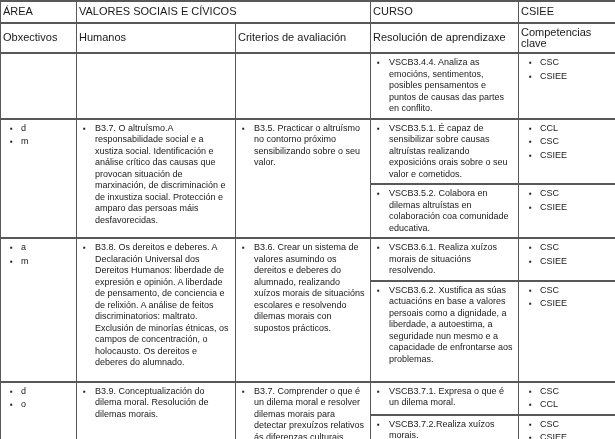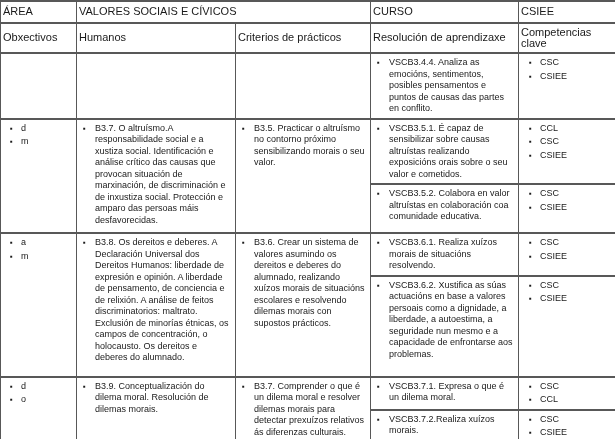--- a/index.html
+++ b/index.html
@@ -59,21 +59,21 @@
     <thead>
       <tr class="h1">
         <th>ÁREA</th>
         <th colspan="2">VALORES SOCIAIS E CÍVICOS</th>
         <th>CURSO</th>
         <th>CSIEE</th>
       </tr>
       <tr class="h2">
         <th>Obxectivos</th>
         <th>Humanos</th>
-        <th>Criterios de prácticos</th>
+        <th>Criterios de avaliación</th>
         <th>Resolución de aprendizaxe</th>
         <th>Competencias clave</th>
       </tr>
     </thead>
     <tbody>
         <tr style="height: 50px;">
           <td class="col-obx"></td>
           <td class="col-cont"></td>
           <td class="col-crit"></td>
           <td class="col-std">
@@ -106,21 +106,21 @@
           </td>
           <td class="col-cont" rowspan="2">
             <div class="bi">
               <span class="b">▪</span>
               <span class="t">B3.7. O altruísmo.A responsabilidade social e a xustiza social. Identificación e análise crítico das causas que provocan situación de marxinación, de discriminación e de inxustiza social. Protección e amparo das persoas máis desfavorecidas.</span>
             </div>
           </td>
           <td class="col-crit" rowspan="2">
             <div class="bi">
               <span class="b">▪</span>
-              <span class="t">B3.5. Practicar o altruísmo no contorno próximo sensibilizando morais o seu valor.</span>
+              <span class="t">B3.5. Practicar o altruísmo no contorno próximo sensibilizando sobre o seu valor.</span>
             </div>
           </td>
           <td class="col-std">
             <div class="bi">
               <span class="b">▪</span>
               <span class="t">VSCB3.5.1. É capaz de sensibilizar sobre causas altruístas realizando exposicións orais sobre o seu valor e cometidos.</span>
             </div>
           </td>
           <td class="col-comp">
             <div class="bi">
@@ -134,21 +134,21 @@
             <div class="bi">
               <span class="b">▪</span>
               <span class="t">CSIEE</span>
             </div>
           </td>
         </tr>
         <tr style="height: 49px;">
           <td class="col-std">
             <div class="bi">
               <span class="b">▪</span>
-              <span class="t">VSCB3.5.2. Colabora en valor altruístas en colaboración coa comunidade educativa.</span>
+              <span class="t">VSCB3.5.2. Colabora en dilemas altruístas en colaboración coa comunidade educativa.</span>
             </div>
           </td>
           <td class="col-comp">
             <div class="bi">
               <span class="b">▪</span>
               <span class="t">CSC</span>
             </div>
             <div class="bi">
               <span class="b">▪</span>
               <span class="t">CSIEE</span>

